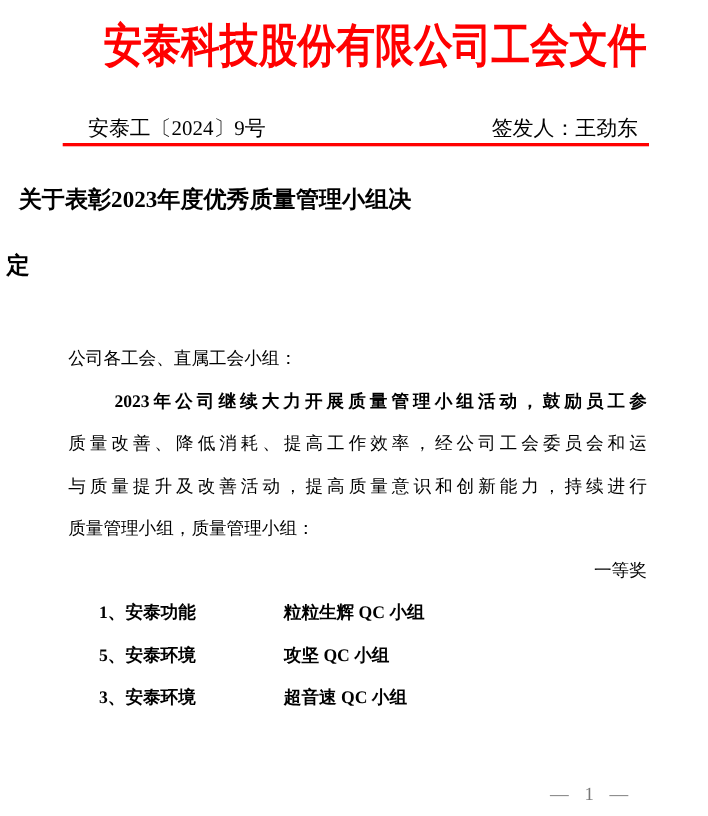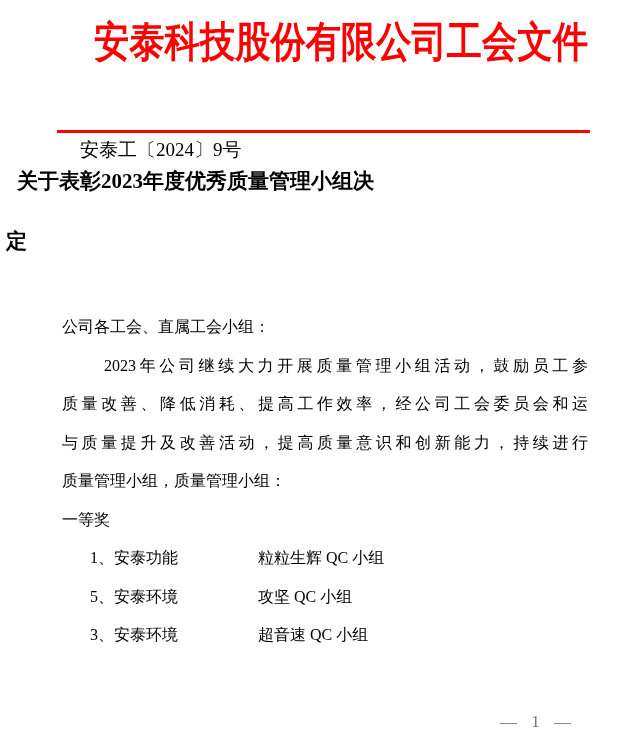--- a/index.html
+++ b/index.html
@@ -37,21 +37,20 @@
   
   .doc-row {
     position: absolute;
     top: 106px; left: 80px;
     width: 500px;
     display: flex;
     justify-content: space-between;
     font-size: 19px;
     line-height: 24px;
     white-space: nowrap;
-    margin-top: 32px;
   }
 
   .red-rule {
     position: absolute;
     top: 130px; left: 57px;
     width: 533px; height: 3px;
     background: #ff0000;
   }
 
   
@@ -71,23 +70,23 @@
   
   .body-block {
     position: absolute;
     top: 308px; left: 62px;
     width: 526px;
     font-size: 16px;
     line-height: 38.5px;
   }
   .line { white-space: normal; }
   .jl { text-align: justify; text-align-last: justify; text-justify: inter-character; }
-  .indent { text-indent: 42px; }
-  .prize-heading { text-align: left; }
-  .award-item { padding-left: 28px; white-space: nowrap; }
+  .indent { text-indent: 42px; font-weight: bold; }
+  .prize-heading { text-align: right; }
+  .award-item { padding-left: 28px; white-space: nowrap; font-weight: bold; }
   .item-label { display: inline-block; width: 168px; }
 
   
   .page-number {
     position: absolute;
     top: 712px; left: 500px;
     font-size: 17px;
     line-height: 20px;
     color: #777777;
     letter-spacing: 2px;
@@ -99,20 +98,21 @@
 <body>
 
 <div class="page">
 
   <div class="org-title-wrap">
     <span class="org-title">安泰科技股份有限公司工会文件</span>
   </div>
 
   <div class="doc-row">
     <span>安泰工〔2024〕9号</span>
+    <span>签发人：王劲东</span>
   </div>
 
   <div class="red-rule"></div>
 
   <div class="doc-title">
     <span class="t1">关于表彰2023年度优秀质量管理小组决</span>
     <span class="t2">定</span>
   </div>
 
   <div class="body-block">

